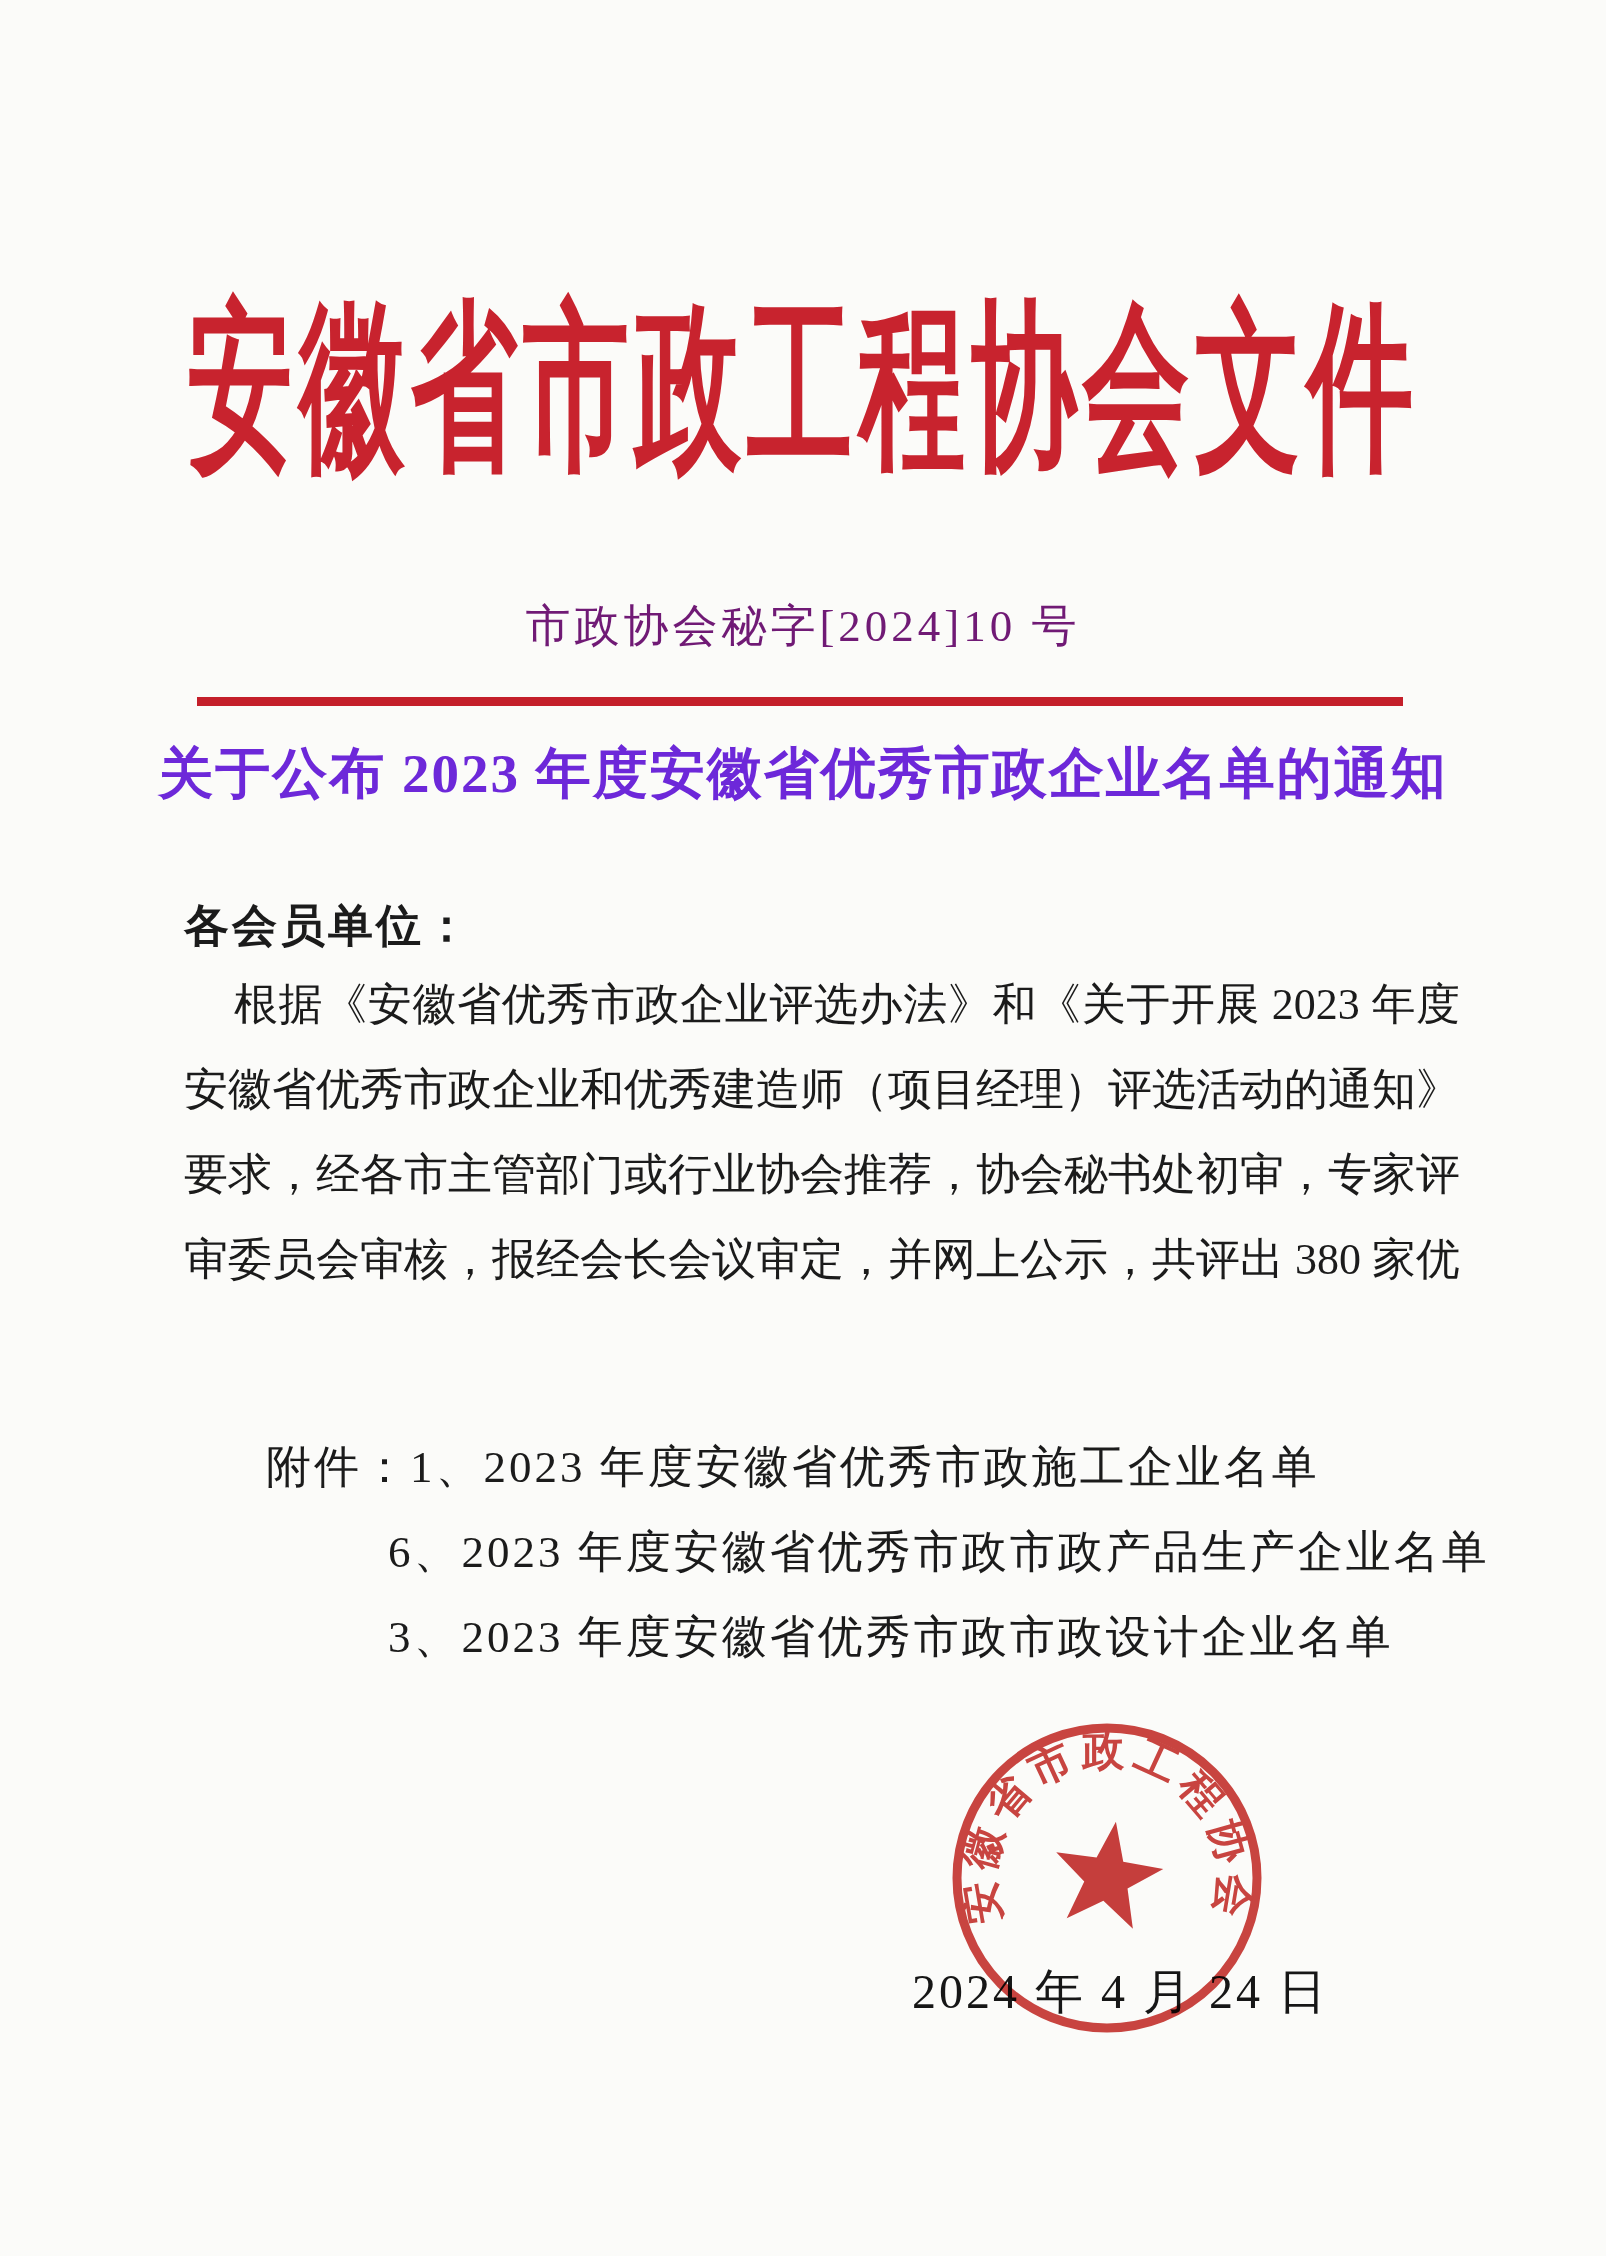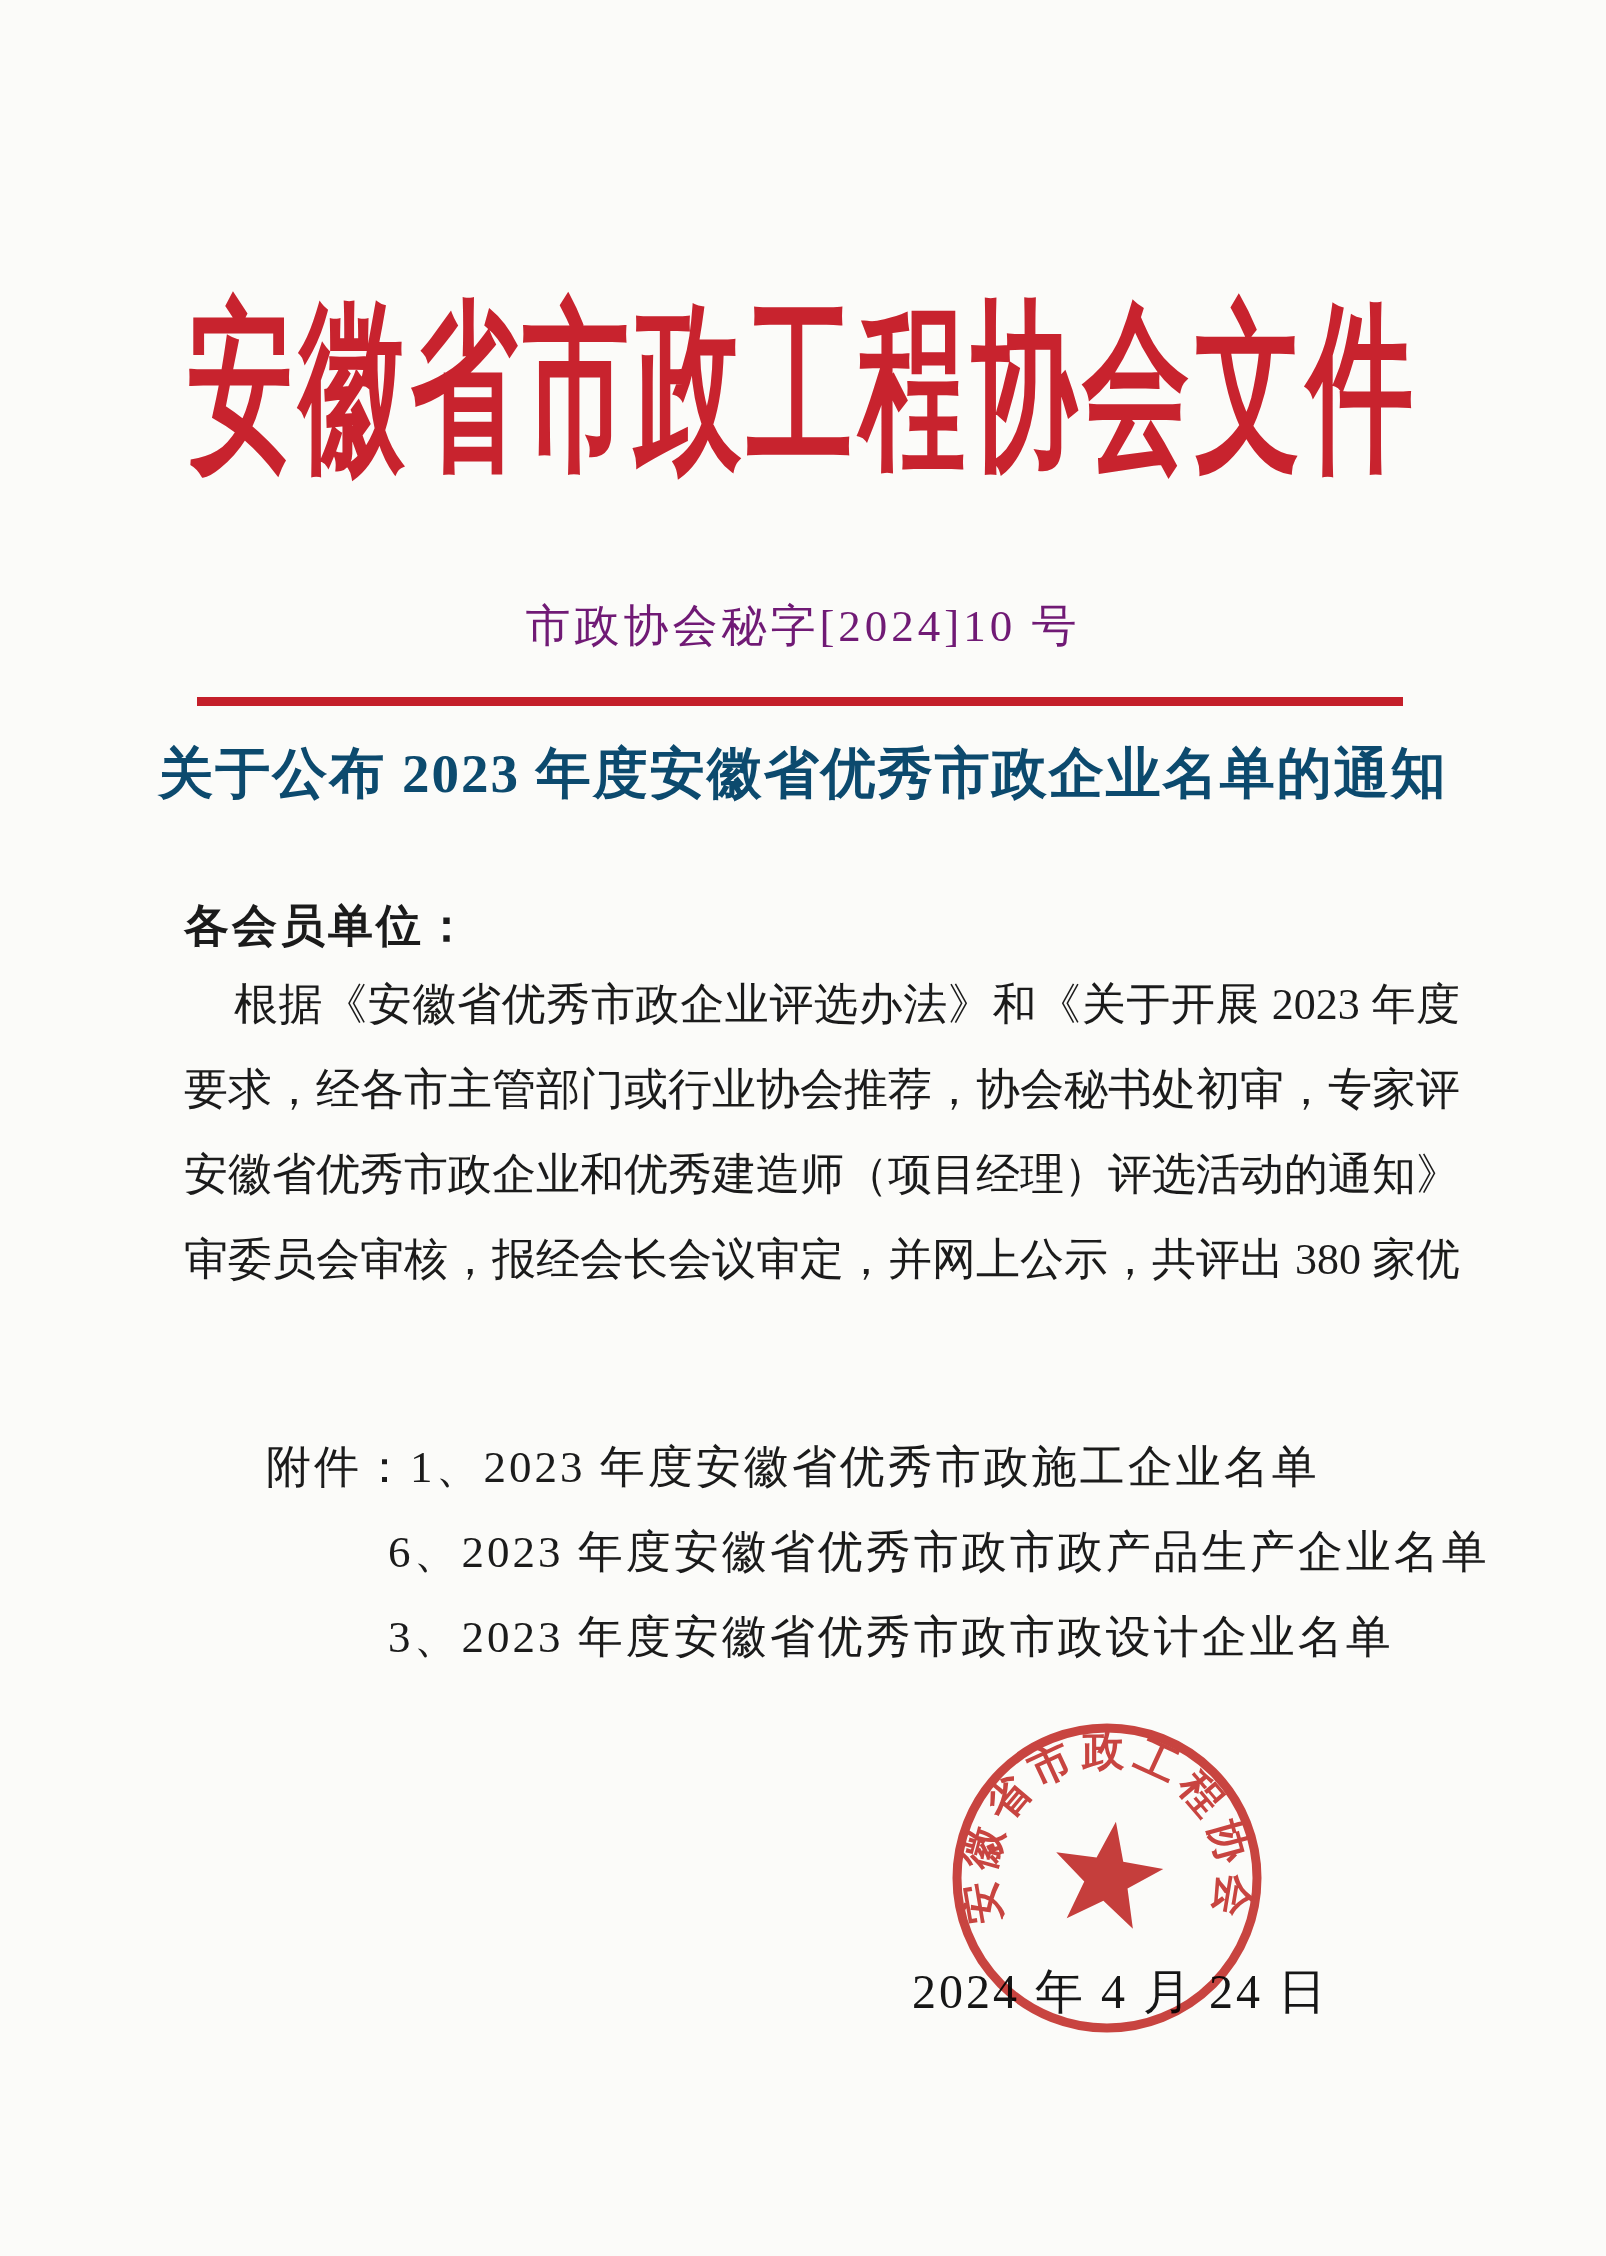--- a/index.html
+++ b/index.html
@@ -26,21 +26,21 @@
     font-size:45px;letter-spacing:4px;color:#701a75;
   }
   .red-rule{
     position:absolute;top:697px;left:197px;
     width:1206px;height:9px;
     background:#c41f2a;
   }
   .doc-title{
     position:absolute;top:737px;left:0;width:100%;
     text-align:center;white-space:nowrap;
-    font-size:55px;font-weight:bold;letter-spacing:2px;color:#0c4a6e;
+    font-size:55px;font-weight:bold;letter-spacing:2px;color:#6d28d9;
   }
   
   .salutation{
     position:absolute;top:896px;left:184px;
     font-size:45px;font-weight:bold;letter-spacing:3px;
   }
   .body-block{
     position:absolute;top:962px;left:184px;width:1276px;
   }
   .body-line{
@@ -83,22 +83,22 @@
   <div class="org-title">安徽省市政工程协会文件</div>
   <div class="doc-number">市政协会秘字[2024]10 号</div>
   <div class="red-rule"></div>
 
   <div class="doc-title">关于公布 2023 年度安徽省优秀市政企业名单的通知</div>
 
   <div class="salutation">各会员单位：</div>
 
   <div class="body-block">
     <div class="body-line indent">根据《安徽省优秀市政企业评选办法》和《关于开展 2023 年度</div>
+    <div class="body-line">安徽省优秀市政企业和优秀建造师（项目经理）评选活动的通知》</div>
     <div class="body-line">要求，经各市主管部门或行业协会推荐，协会秘书处初审，专家评</div>
-    <div class="body-line">安徽省优秀市政企业和优秀建造师（项目经理）评选活动的通知》</div>
     <div class="body-line">审委员会审核，报经会长会议审定，并网上公示，共评出 380 家优</div>
   </div>
 
   <div class="attachments">
     <div class="attach-row first"><span>附件：</span><span>1、2023 年度安徽省优秀市政施工企业名单</span></div>
     <div class="attach-row cont">6、2023 年度安徽省优秀市政市政产品生产企业名单</div>
     <div class="attach-row cont">3、2023 年度安徽省优秀市政市政设计企业名单</div>
   </div>
 
   <div class="issue-date">2024 年 4 月 24 日</div>

